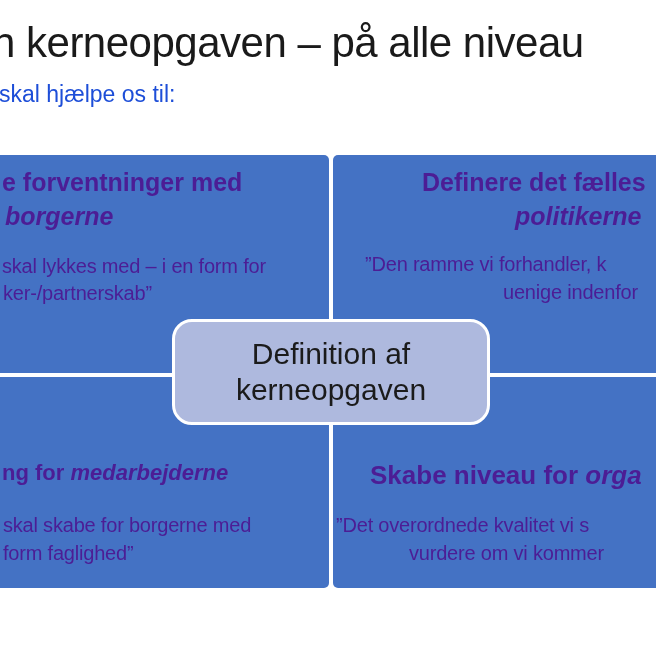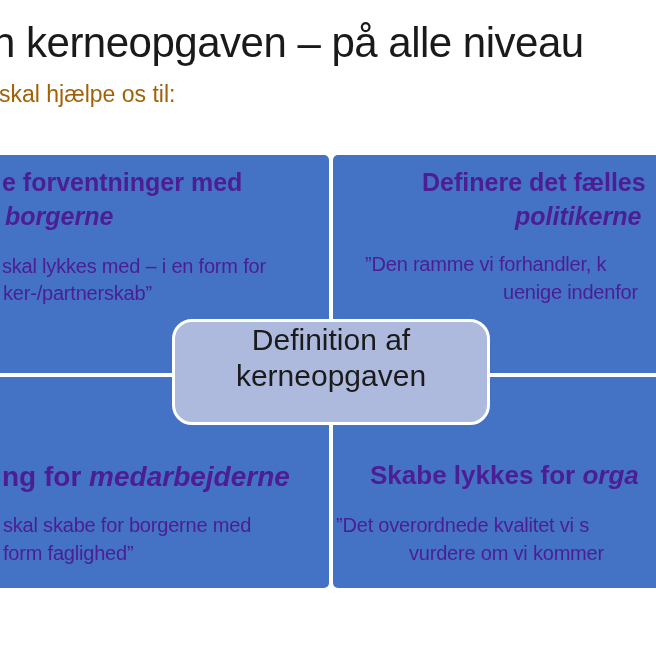--- a/index.html
+++ b/index.html
@@ -27,21 +27,21 @@
     color: #1a1a1a;
     white-space: nowrap;
     line-height: 1.2;
   }
   .slide-subtitle {
     position: absolute;
     left: -1px;
     top: 81px;
     font-size: 23px;
     font-weight: 300;
-    color: #a16207;
+    color: #1d4ed8;
     white-space: nowrap;
   }
   .quad {
     position: absolute;
     background: #4472c4;
     border-radius: 5px;
   }
   .quad-tl { left: -30px; top: 155px; width: 359px; height: 218px; }
   .quad-tr { left: 333px; top: 155px; width: 355px; height: 218px; }
   .quad-bl { left: -30px; top: 377px; width: 359px; height: 211px; }
@@ -63,21 +63,21 @@
   .tl-b1 { left: 2px;  top: 254px; }
   .tl-b2 { left: 3px;  top: 281px; }
 
   
   .tr-h1 { left: 394px; top: 167px; margin-left: 28px; }
   .tr-h2 { left: 515px; top: 201px; }
   .tr-b1 { left: 365px; top: 252px; text-align: center; }
   .tr-b2 { left: 503px; top: 280px; }
 
   
-  .bl-h1 { left: 2px;  top: 460px; font-size: 28px; text-align: right; }
+  .bl-h1 { left: 2px;  top: 460px; font-size: 22px; text-align: right; }
   .bl-b1 { left: 3px;  top: 513px; }
   .bl-b2 { left: 3px;  top: 541px; }
 
   
   .br-h1 { left: 370px; top: 460px; font-size: 26px; }
   .br-b1 { left: 336px; top: 513px; }
   .br-b2 { left: 409px; top: 541px; }
 
   .center-box {
     position: absolute;
@@ -85,20 +85,21 @@
     top: 319px;
     width: 318px;
     height: 106px;
     background: #aeb9de;
     border: 3px solid #ffffff;
     border-radius: 20px;
     box-sizing: border-box;
     display: flex;
     flex-direction: column;
     align-items: center;
+    justify-content: center;
     z-index: 5;
   }
   .center-box .box-line {
     font-size: 30px;
     font-weight: 400;
     color: #1b1b1b;
     line-height: 36px;
     text-align: center;
     white-space: nowrap;
   }
@@ -123,21 +124,21 @@
 
   <div class="qhead tr-h1">Definere det fælles</div>
   <div class="qhead it tr-h2">politikerne</div>
   <div class="qbody tr-b1">”Den ramme vi forhandler, k</div>
   <div class="qbody tr-b2">uenige indenfor</div>
 
   <div class="qhead bl-h1"><span>ng for </span><span class="it">medarbejderne</span></div>
   <div class="qbody bl-b1">skal skabe for borgerne med</div>
   <div class="qbody bl-b2">form faglighed”</div>
 
-  <div class="qhead br-h1"><span>Skabe lykkes for </span><span class="it">orga</span></div>
+  <div class="qhead br-h1"><span>Skabe niveau for </span><span class="it">orga</span></div>
   <div class="qbody br-b1">”Det overordnede kvalitet vi s</div>
   <div class="qbody br-b2">vurdere om vi kommer</div>
 
   <div class="center-box">
     <div class="box-line">Definition af</div>
     <div class="box-line">kerneopgaven</div>
   </div>
 
 </div>
 

